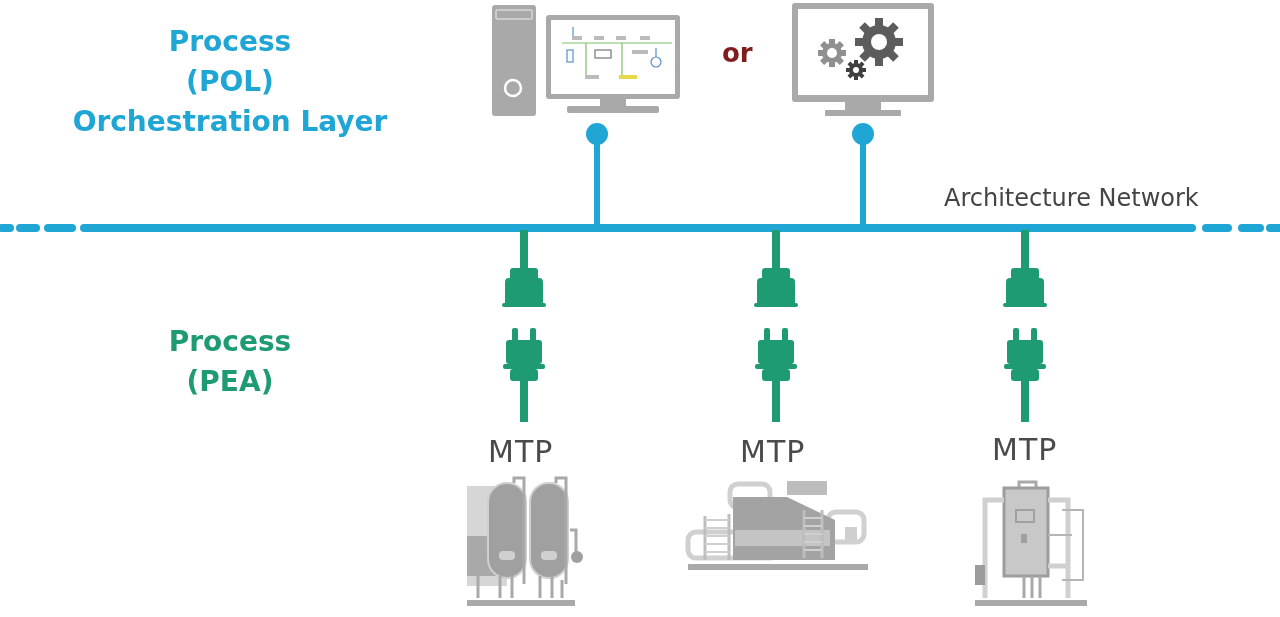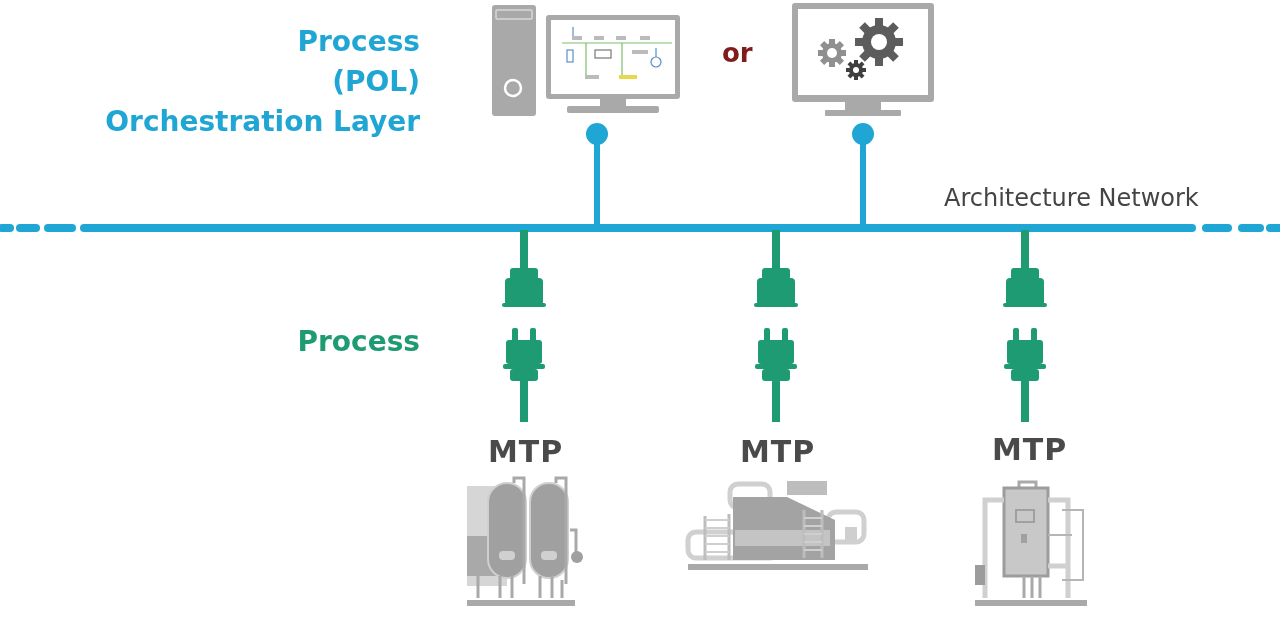--- a/index.html
+++ b/index.html
@@ -1,36 +1,37 @@
 <!DOCTYPE html>
 <html><head>
 <meta charset="utf-8">
 <style>
   html, body { margin:0; padding:0; }
   body { width:1280px; height:617px; background:#ffffff; position:relative; overflow:hidden;
          font-family:"DejaVu Sans", sans-serif; }
-  .layer-label { position:absolute; text-align:right; font-weight:bold; font-size:28px; line-height:40px; }
+  .layer-label { position:absolute; text-align:center; font-weight:bold; font-size:28px; line-height:40px; }
   #pol-label { left:40px; top:22px; width:380px; color:#1fa6d4; }
   #pea-label { left:40px; top:322px; width:380px; color:#1e9b72; }
   .or-text { position:absolute; left:722px; top:38px; font-size:26px; font-weight:bold; color:#7f1d1d; }
   .net-label { position:absolute; left:944px; top:184px; font-size:24px; color:#444; }
-  .mtp { position:absolute; font-weight:bold; font-size:30px; color:#4a4a4a; letter-spacing:1px; }
+  .mtp { position:absolute; font-weight:normal; font-size:30px; color:#4a4a4a; letter-spacing:1px; }
   svg#diagram { position:absolute; left:0; top:0; }
 </style>
 </head>
 <body>
 
 <div id="pol-label" class="layer-label">
   <div>Process</div>
   <div>(POL)</div>
   <div>Orchestration Layer</div>
 </div>
 
 <div id="pea-label" class="layer-label">
   <div>Process</div>
+  <div>(PEA)</div>
 </div>
 
 <div class="or-text">or</div>
 <div class="net-label">Architecture Network</div>
 
 <div class="mtp" style="left:488px; top:434px;">MTP</div>
 <div class="mtp" style="left:740px; top:434px;">MTP</div>
 <div class="mtp" style="left:992px; top:432px;">MTP</div>
 
 <svg id="diagram" width="1280" height="617" viewBox="0 0 1280 617">

